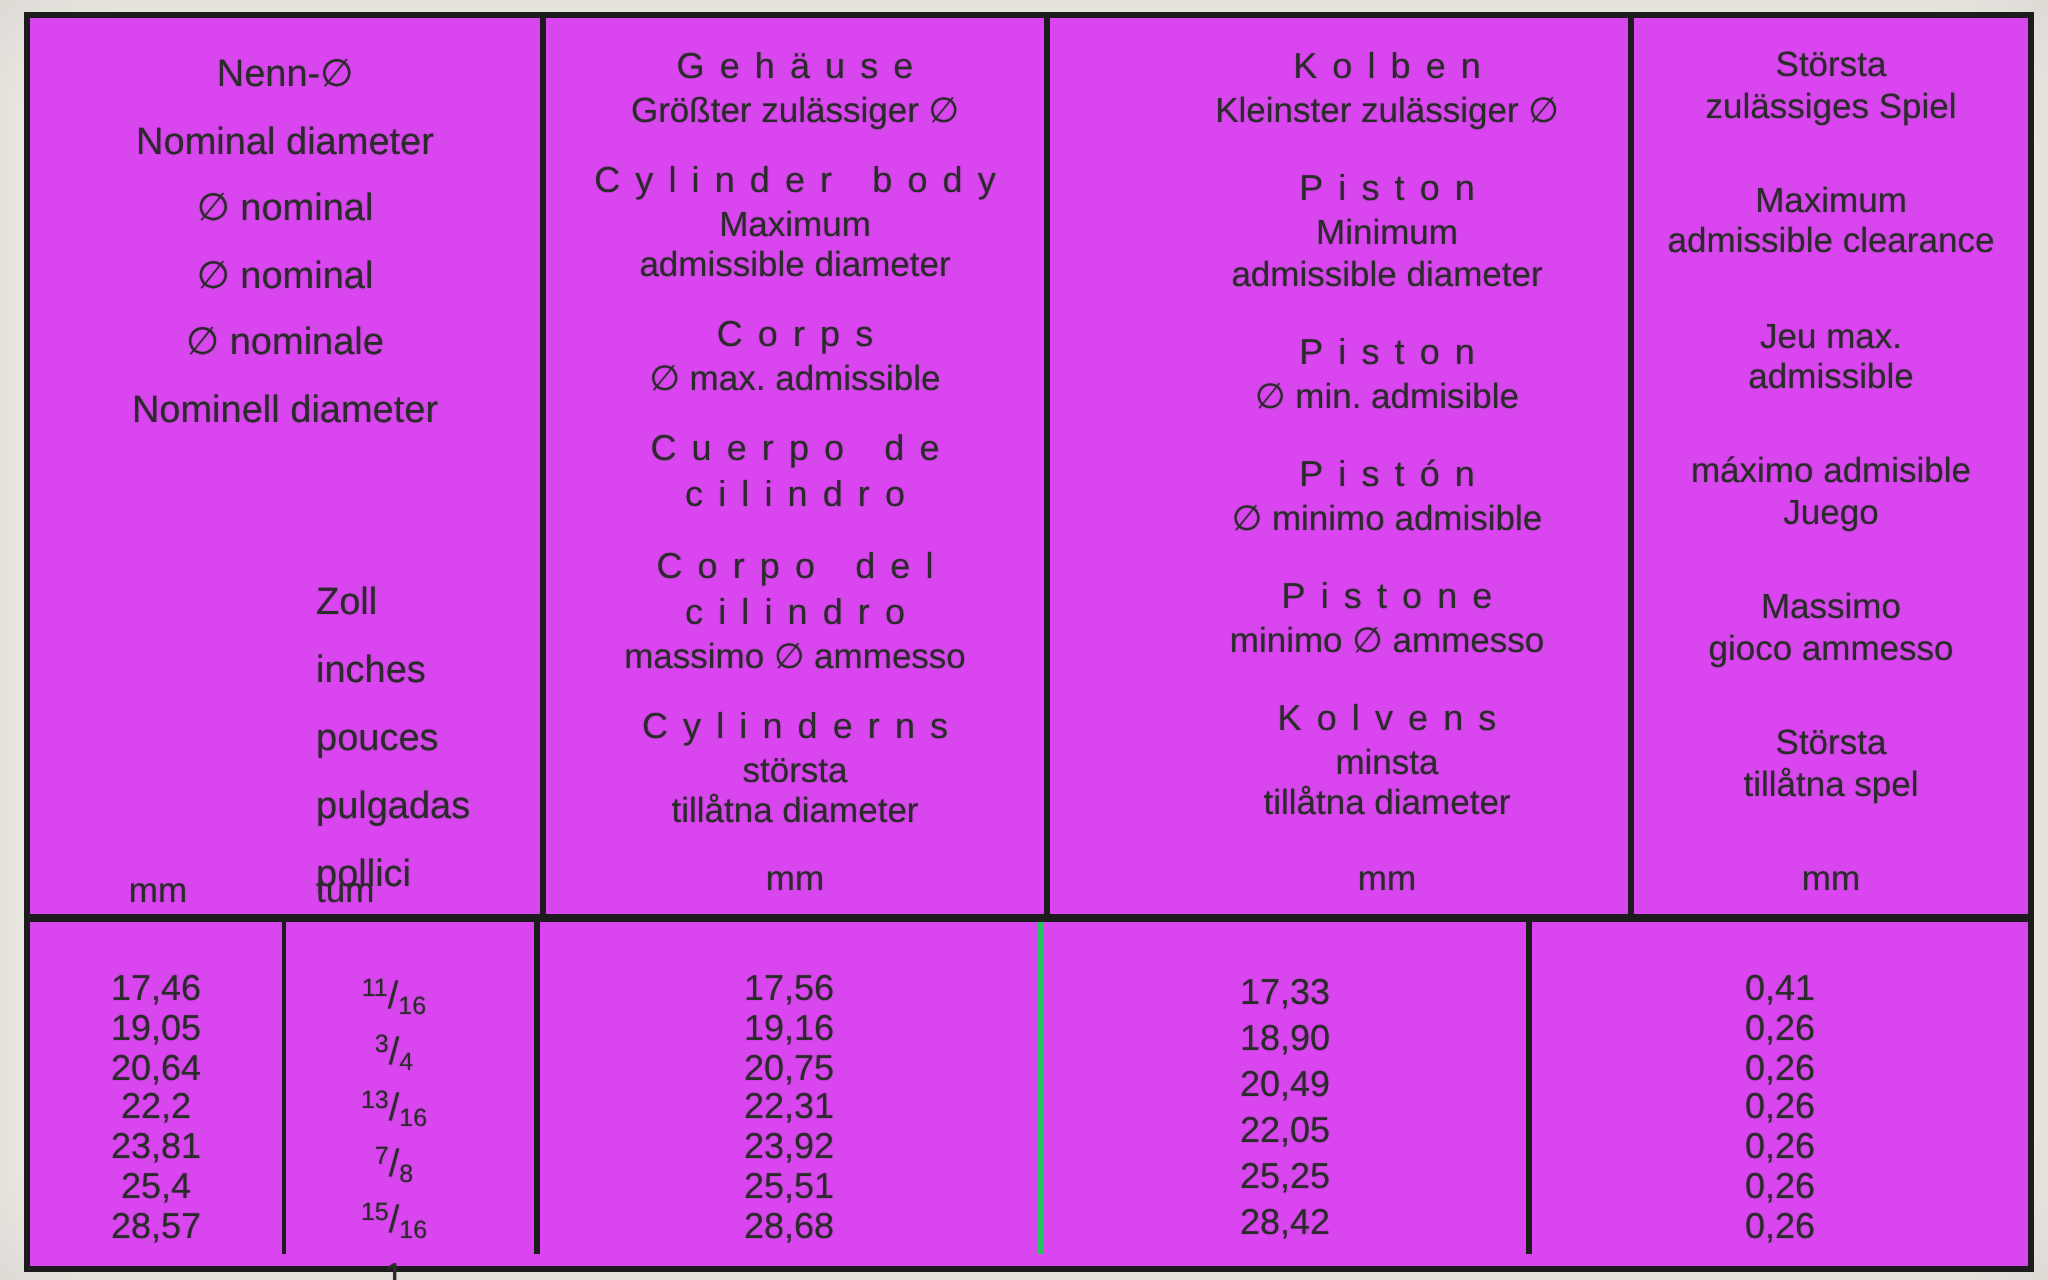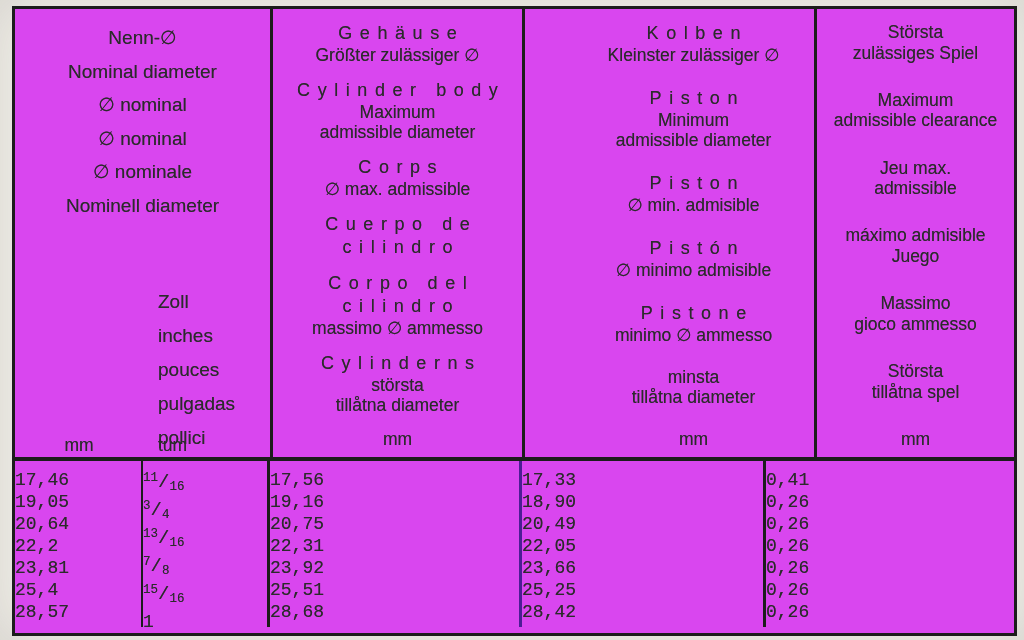--- a/index.html
+++ b/index.html
@@ -47,27 +47,26 @@
   .u-mm{position:absolute;left:0;width:128px;text-align:center;font-size:17.5px;}
   .u-tum{position:absolute;left:143px;font-size:17.5px;text-align:right;}
   
   .tbody{
     display:flex;height:170px;box-sizing:border-box;
     border-top:4px solid #1c1c1c;
   }
   .bcol{
     box-sizing:border-box;
     display:flex;flex-direction:column;justify-content:space-around;
-    text-align:left;font-size:18px;
-    padding:8px 0 4px;
-    font-family:Liberation Mono, monospace;
+    text-align:center;font-size:18px;
+    padding:24px 0 4px;
   }
   .b-mm{width:128px;border-right:2px solid #1c1c1c;}
   .b-tum{width:127px;border-right:3px solid #1c1c1c;padding-right:16px;}
-  .b-body{width:252px;border-right:3px solid #4c1d95;}
+  .b-body{width:252px;border-right:3px solid #22c55e;}
   .b-piston{width:244px;border-right:3px solid #1c1c1c;}
   .b-clear{flex:1;}
   .bval{line-height:19px;white-space:nowrap;}
   .fnum{font-size:12.5px;vertical-align:6px;}
   .fden{font-size:12.5px;vertical-align:-3px;}
   .fslash{font-size:19px;}
   .whole{font-size:18px;}
 </style>
 </head>
 <body>
@@ -146,20 +145,21 @@
         </div>
         <div class="block">
           <div class="hline sp">Pistón</div>
           <div class="hline">∅ minimo admisible</div>
         </div>
         <div class="block">
           <div class="hline sp">Pistone</div>
           <div class="hline">minimo ∅ ammesso</div>
         </div>
         <div class="block">
+          <div class="hline sp">Kolvens</div>
           <div class="hline">minsta</div>
           <div class="hline">tillåtna diameter</div>
         </div>
         <div class="unit">mm</div>
       </div>
 
       <div class="hcol hc4">
         <div class="block">
           <div class="hline">Största</div>
           <div class="hline">zulässiges Spiel</div>
@@ -218,21 +218,20 @@
         <div class="bval">23,92</div>
         <div class="bval">25,51</div>
         <div class="bval">28,68</div>
       </div>
 
       <div class="bcol b-piston">
         <div class="bval">17,33</div>
         <div class="bval">18,90</div>
         <div class="bval">20,49</div>
         <div class="bval">22,05</div>
-        <div class="bval">23,66</div>
         <div class="bval">25,25</div>
         <div class="bval">28,42</div>
       </div>
 
       <div class="bcol b-clear">
         <div class="bval">0,41</div>
         <div class="bval">0,26</div>
         <div class="bval">0,26</div>
         <div class="bval">0,26</div>
         <div class="bval">0,26</div>

